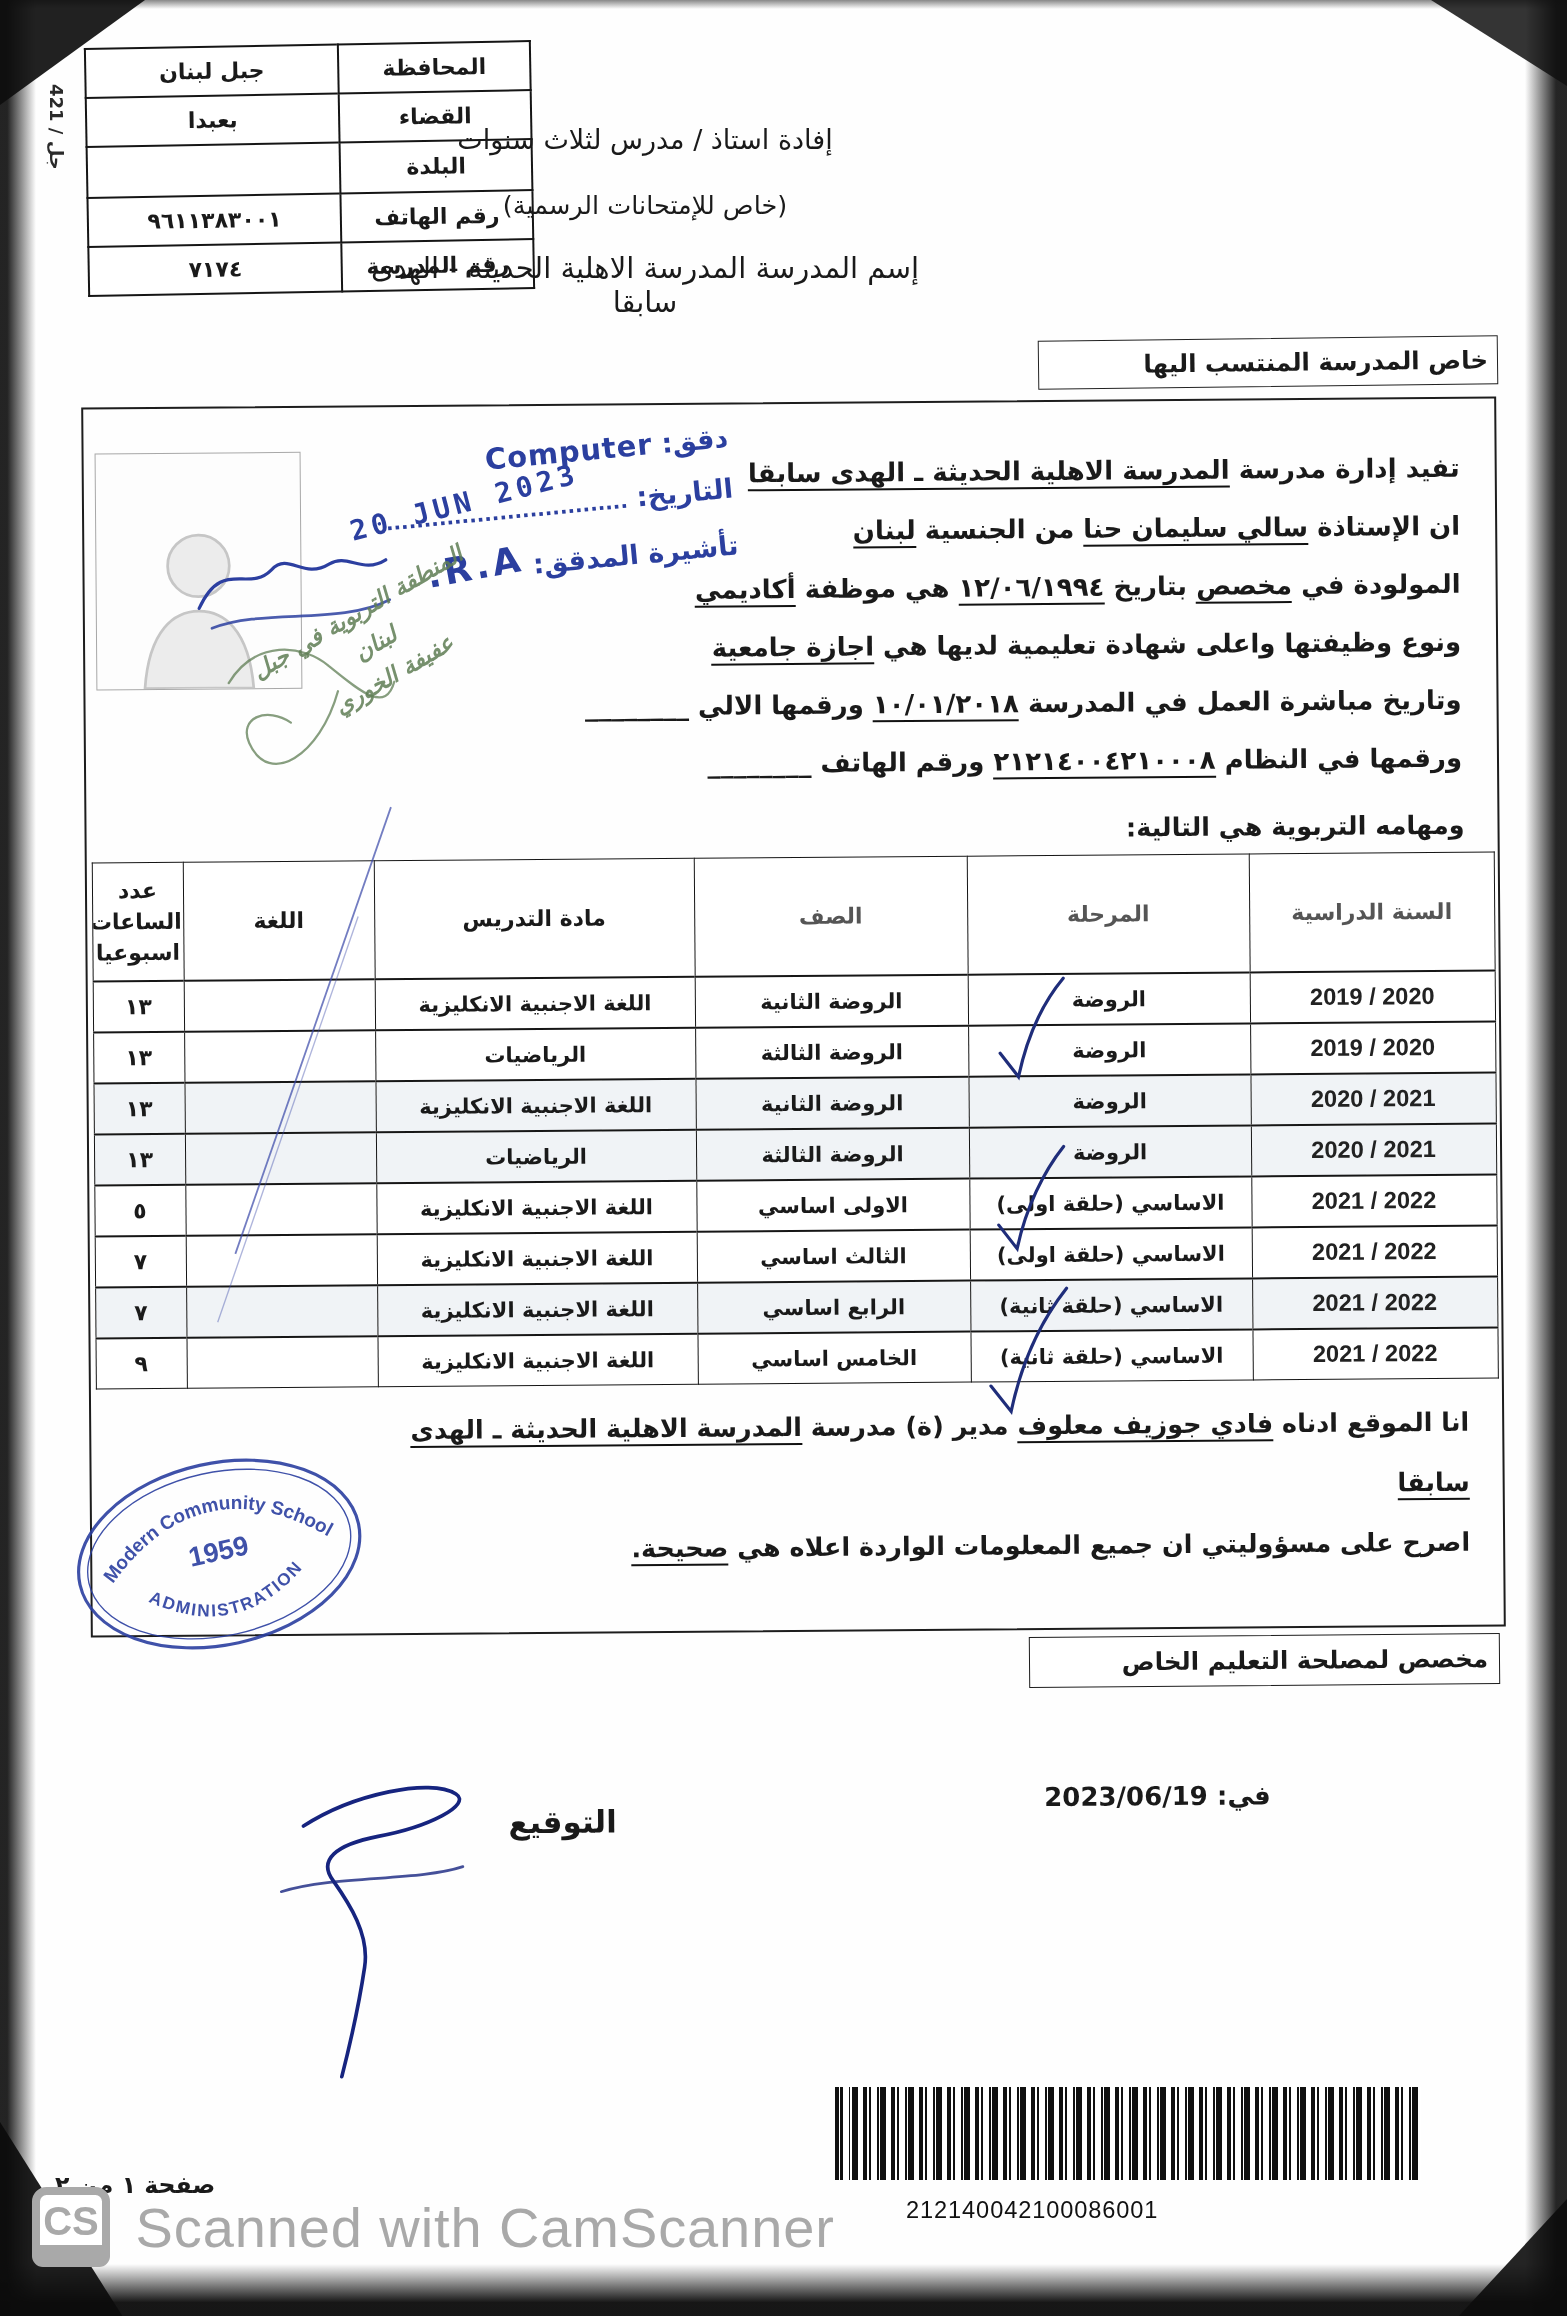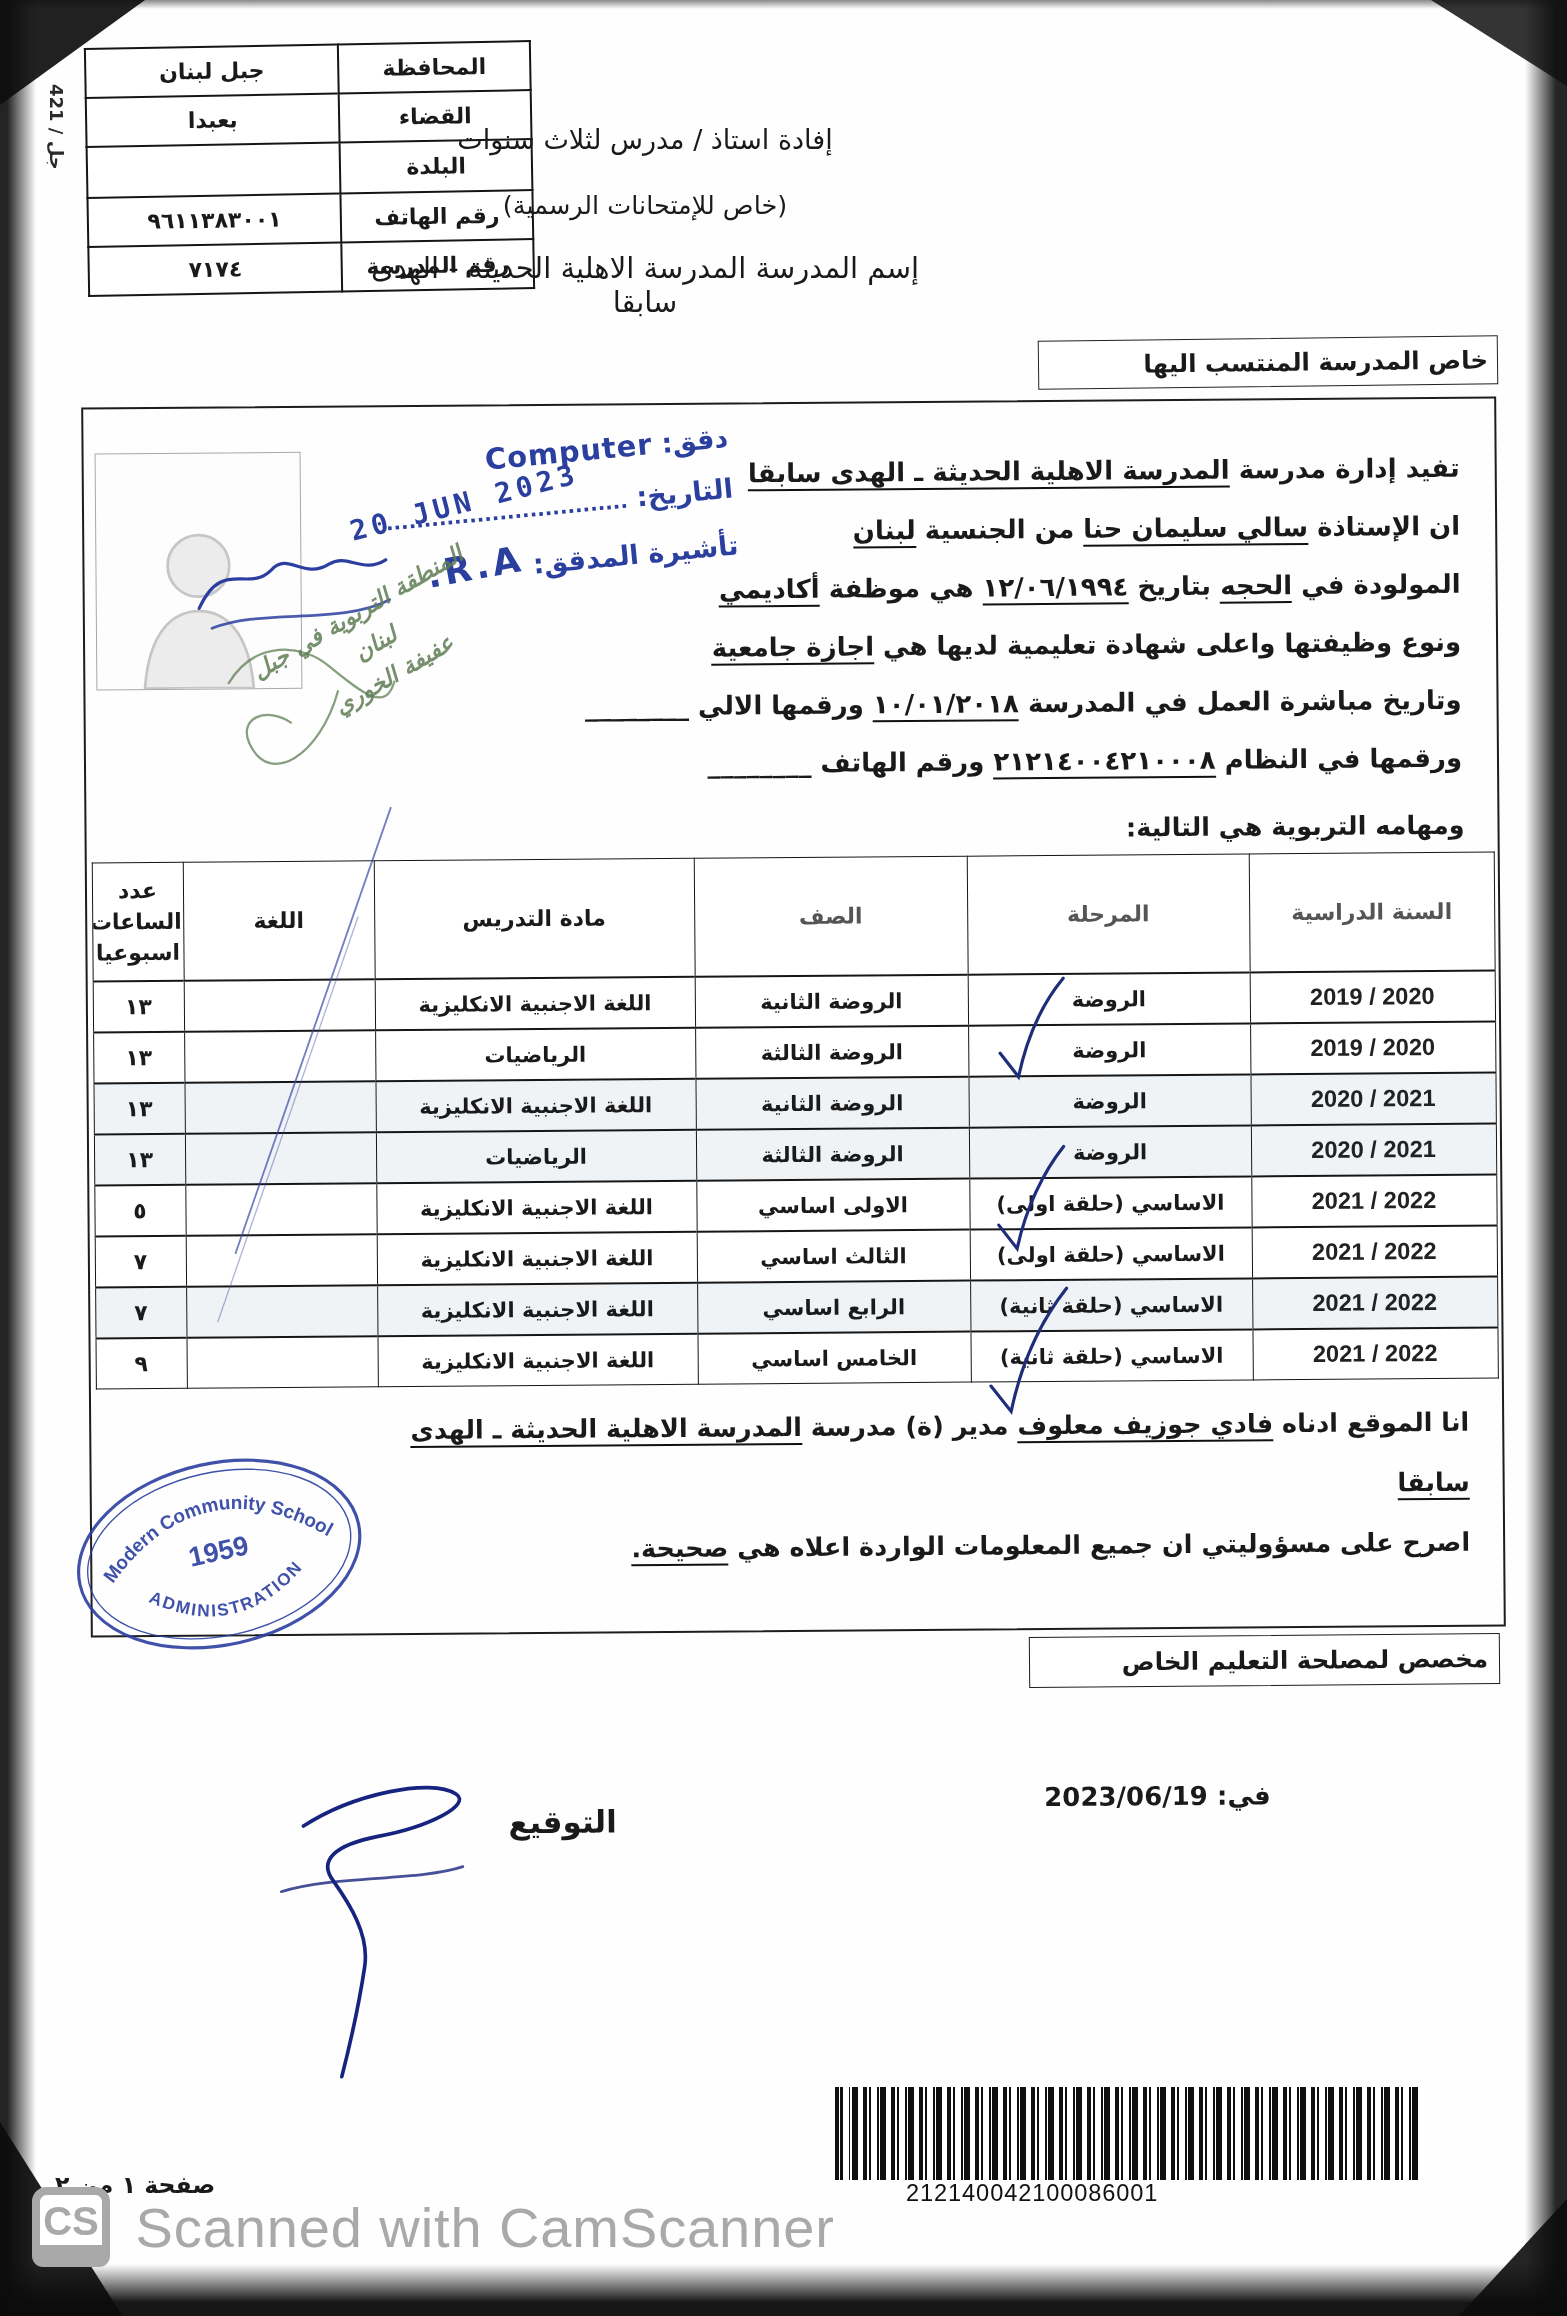--- a/index.html
+++ b/index.html
@@ -93,21 +93,21 @@
   .footer-box{position:absolute;left:1029px;top:1635px;width:471px;height:51px;
     border:1.8px solid #1d1d1d;display:flex;align-items:center;direction:rtl;
     padding-right:11px;font-size:24.5px;font-weight:700;background:#fff;
     transform:rotate(-0.5deg);box-sizing:border-box;}
 
   
   .barcode-wrap{position:absolute;left:835px;top:2087px;width:586px;}
   .barcode{height:93px;background:repeating-linear-gradient(90deg,
     #101010 0 3.6px,#fff 3.6px 5.5px,#101010 5.5px 8.2px,#fff 8.2px 13.6px,
     #101010 13.6px 15.5px,#fff 15.5px 17.3px,#101010 17.3px 23px,#fff 23px 28px);}
-  .barcode-number{margin-top:0;font-family:"Liberation Sans",sans-serif;
+  .barcode-number{margin-top:17px;font-family:"Liberation Sans",sans-serif;
     font-size:23.6px;letter-spacing:0.9px;color:#111;padding-left:71px;}
 
   .page-label{position:absolute;left:55px;top:2171px;direction:rtl;font-size:23.6px;
     font-weight:700;text-align:center;}
 
   
   .cam-footer{position:absolute;left:32px;top:2187px;display:flex;align-items:center;
     gap:25.5px;color:#a9a9a9;z-index:35;}
   .cs-logo{width:78px;height:80px;border:8.2px solid #a9a9a9;border-radius:14.5px;
     position:relative;display:flex;align-items:flex-start;justify-content:center;
@@ -215,21 +215,21 @@
       <div>المنطقة التربوية في جبل لبنان</div>
       <div>عفيفة الخوري</div>
     </div>
     <svg style="position:absolute;left:127px;top:220px" width="191" height="182" viewBox="0 0 210 200">
       <path d="M18,60 C48,12 100,18 128,42 C160,68 190,96 200,60 M138,70 C118,140 62,176 40,126 C28,98 60,86 86,104" fill="none" stroke="#5f7d54" stroke-width="2.5" stroke-linecap="round" opacity=".75"></path>
     </svg>
 
     <div class="intro">
       <div class="intro-line"><span>تفيد إدارة مدرسة </span><span class="u">المدرسة الاهلية الحديثة ـ الهدى سابقا</span></div>
       <div class="intro-line"><span>ان الإستاذة </span><span class="u">سالي سليمان حنا</span><span> من الجنسية </span><span class="u">لبنان</span></div>
-      <div class="intro-line"><span>المولودة في </span><span class="u">الحجه</span><span> بتاريخ </span><span class="u">١٢/٠٦/١٩٩٤</span><span> هي موظفة </span><span class="u">أكاديمي</span></div>
+      <div class="intro-line"><span>المولودة في </span><span class="u">مخصص</span><span> بتاريخ </span><span class="u">١٢/٠٦/١٩٩٤</span><span> هي موظفة </span><span class="u">أكاديمي</span></div>
       <div class="intro-line"><span>ونوع وظيفتها واعلى شهادة تعليمية لديها هي </span><span class="u">اجازة جامعية</span></div>
       <div class="intro-line"><span>وتاريخ مباشرة العمل في المدرسة </span><span class="u">١٠/٠١/٢٠١٨</span><span> ورقمها الالي </span><span>________</span></div>
       <div class="intro-line"><span>ورقمها في النظام </span><span class="u">٢١٢١٤٠٠٤٢١٠٠٠٨</span><span> ورقم الهاتف </span><span>________</span></div>
     </div>
 
     <div class="duties">ومهامه التربوية هي التالية:</div>
 
     <table class="sched">
       <colgroup>
         <col style="width:245px">

